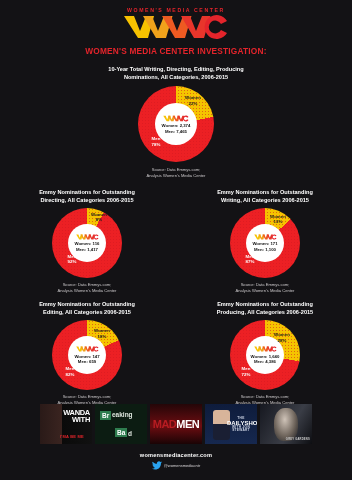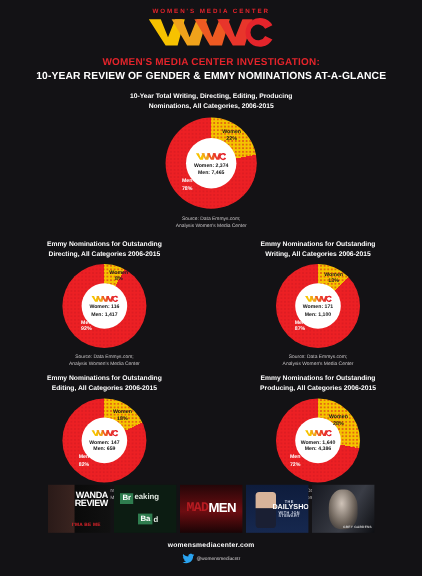--- a/index.html
+++ b/index.html
@@ -88,21 +88,21 @@
                   color:#e4242b; text-align:left; letter-spacing:.2px;}
   .t-bb { background:#0c1c12; }
   .t-bb .br { position:absolute; left:5px; top:7px; background:#2f7d4f; color:#fff;
               font-size:6.5px; padding:1px 2px; }
   .t-bb .ba { position:absolute; left:20px; bottom:7px; background:#2f7d4f; color:#fff;
               font-size:6.5px; padding:1px 2px; }
   .t-bb .rest1 { position:absolute; left:17px; top:7px; font-size:6.5px; color:#dfe7df; }
   .t-bb .rest2 { position:absolute; left:33px; bottom:7px; font-size:6.5px; color:#dfe7df; }
   .t-mm { background:linear-gradient(180deg,#240608,#6d0d11 55%,#1a0405); }
   .t-mm .txt { font-size:11px; letter-spacing:-.5px; }
-  .t-mm .red { color:#b81c22;font-family:Liberation Mono, monospace; }
+  .t-mm .red { color:#b81c22; }
   .t-ds { background:linear-gradient(180deg,#0e1c3c,#16284f); }
   .t-ds .face { position:absolute; left:8px; top:6px; width:17px; height:30px;
                 background:linear-gradient(180deg,#d8b49a 0 45%,#1a1f33 46% 100%); border-radius:3px;}
   .t-ds .txt { position:absolute; right:2px; top:13px; width:28px; font-size:6px;
                line-height:1; text-align:center; }
   .t-ds .small { display:block; font-size:3.2px; color:#cfd6e6; letter-spacing:.3px; }
   .t-as { background:linear-gradient(180deg,#cfc8c0,#7d756f); }
   .t-as .txt { position:absolute; right:1px; bottom:3px; width:34px; font-size:7.5px;
                line-height:.95; color:#111; text-align:center; }
   .t-as .sub { display:block; font-size:3.4px; letter-spacing:.5px; color:#333; }
@@ -134,21 +134,20 @@
         <svg width="106" height="26" viewBox="0 0 212 52" aria-hidden="true">
           <path d="M2 4 L22 4 L34 34 L46 4 L62 4 L50 48 L30 48 Z" fill="#f7c200"></path>
           <path d="M40 4 L58 4 L70 34 L82 4 L99 4 L86 48 L66 48 Z" fill="#f0a21b"></path>
           <path d="M78 4 L96 4 L108 34 L120 4 L137 4 L124 48 L104 48 Z" fill="#ee5a22"></path>
           <path d="M116 4 L134 4 L146 34 L158 4 L175 4 L162 48 L142 48 Z" fill="#e8352b"></path>
           <path d="M208 14 A24 24 0 1 0 208 38 L196 32 A13 13 0 1 1 196 20 Z" fill="#e4242b"></path>
         </svg>
       </div>
     </div>
     <div class="inv-title">WOMEN'S MEDIA CENTER INVESTIGATION:</div>
-    <div class="inv-sub">10-YEAR REVIEW OF GENDER &amp; EMMY NOMINATIONS AT-A-GLANCE</div>
   </div>
 
   <div class="top-chart">
     <div class="chart-title">
       <span>10-Year Total Writing, Directing, Editing, Producing</span>
       <span class="l2">Nominations, All Categories, 2006-2015</span>
     </div>
 
     <div class="donut-wrap" style="width:76px;height:76px;margin-top:5px;">
       <div class="donut" style="width:76px;height:76px;
@@ -330,21 +329,21 @@
         <span class="l2">Analysis Women's Media Center</span>
       </div>
     </div>
   </div>
 
   <div class="strip">
 
     <div class="thumb t-sykes">
       <div class="txt">
         <span>WANDA</span><br>
-        <span>REVIEW</span>
+        <span>WITH</span>
       </div>
       <div class="sub">I'MA BE ME</div>
     </div>
 
     <div class="thumb t-bb">
       <span class="br">Br</span>
       <span class="rest1">eaking</span>
       <span class="ba">Ba</span>
       <span class="rest2">d</span>
     </div>

